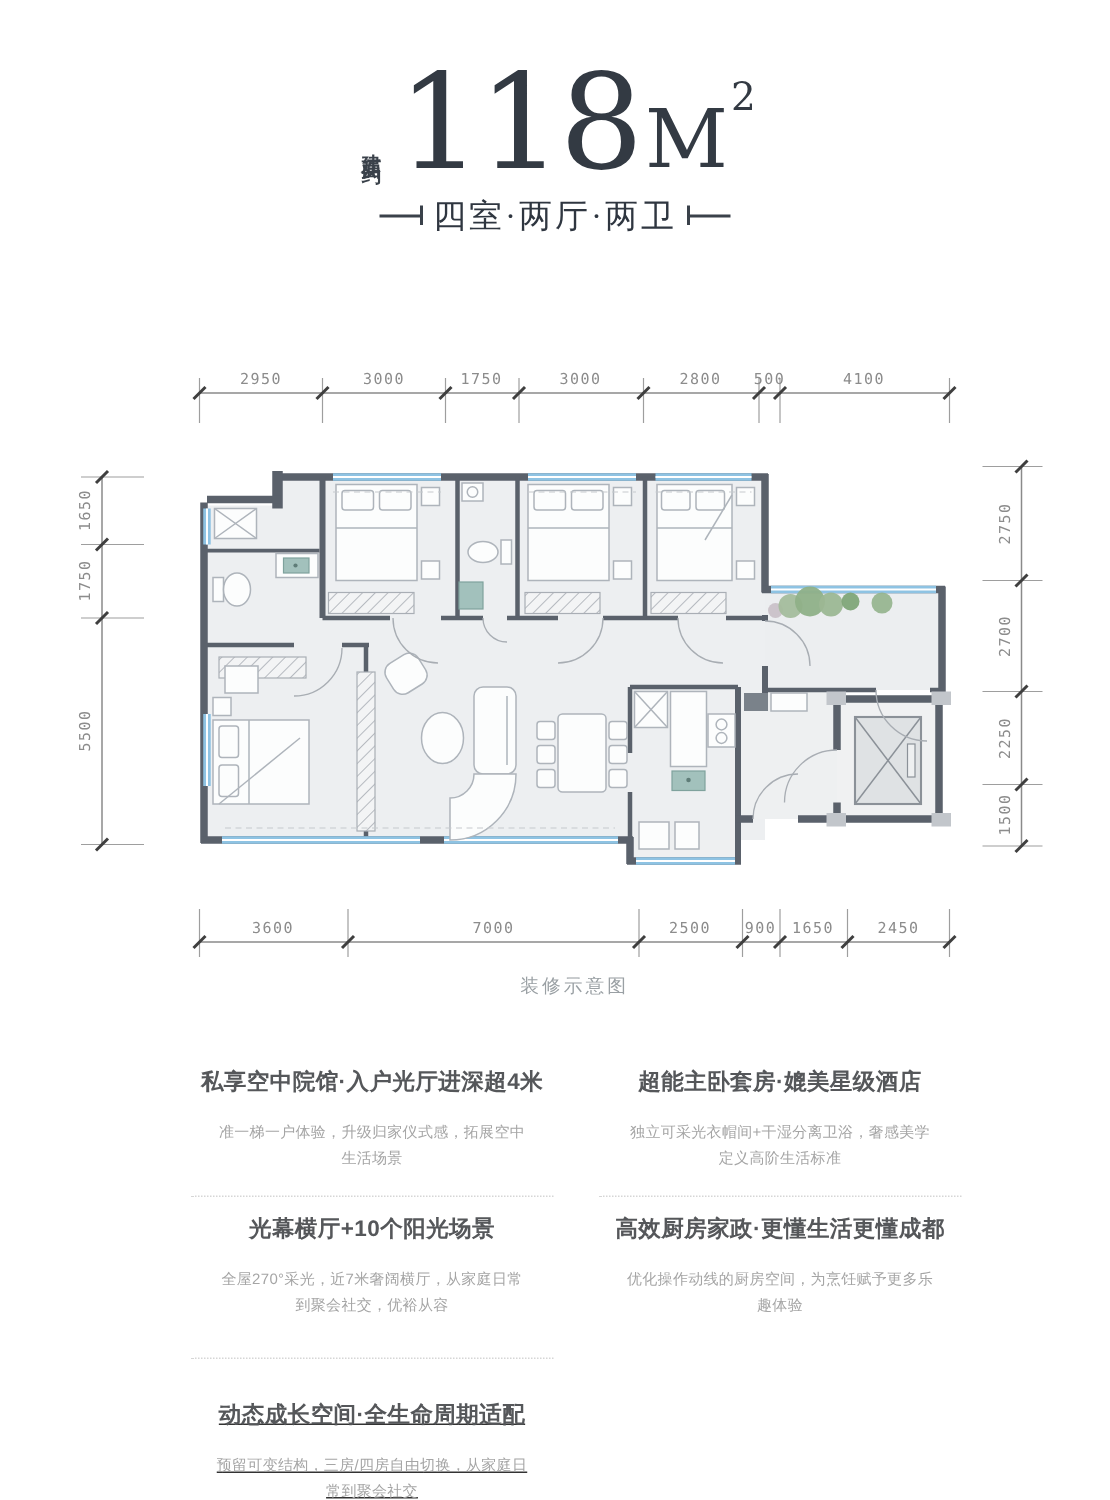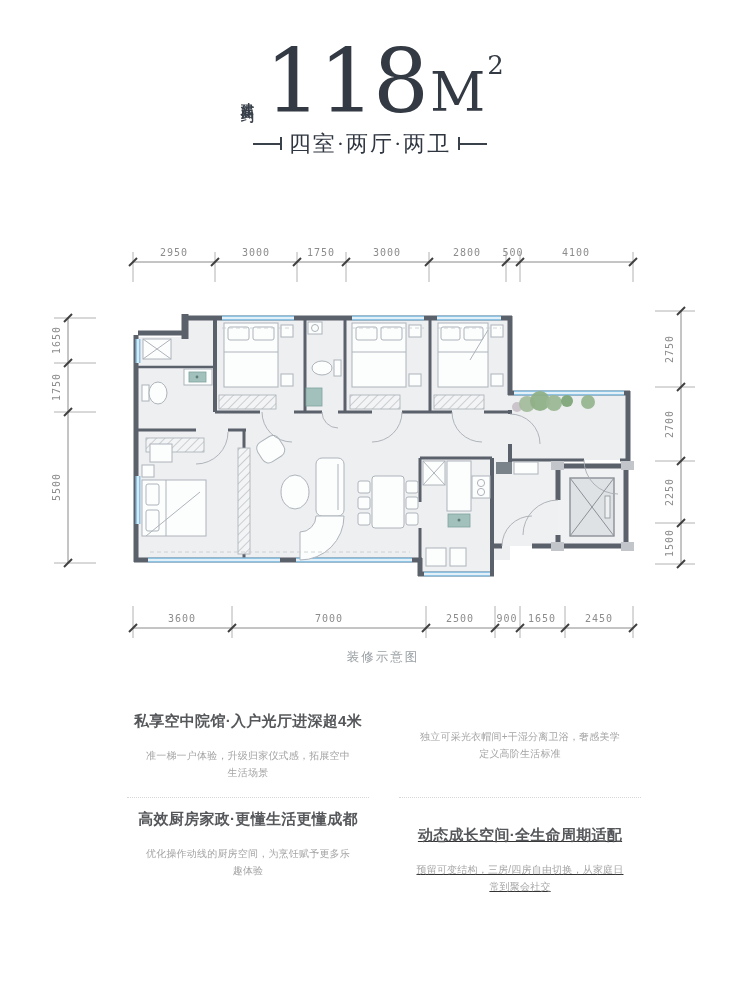--- a/index.html
+++ b/index.html
@@ -366,21 +366,26 @@
   </svg>
 
   <div class="plan-caption">装修示意图</div>
 
   <section class="features">
     <article class="feat divider">
       <h3 class="t">私享空中院馆·入户光厅进深超4米</h3>
       <p class="b">准一梯一户体验，升级归家仪式感，拓展空中生活场景</p>
     </article>
     <article class="feat divider">
+      <h3 class="t">超能主卧套房·媲美星级酒店</h3>
       <p class="b">独立可采光衣帽间+干湿分离卫浴，奢感美学定义高阶生活标准</p>
+    </article>
+    <article class="feat divider">
+      <h3 class="t">光幕横厅+10个阳光场景</h3>
+      <p class="b">全屋270°采光，近7米奢阔横厅，从家庭日常到聚会社交，优裕从容</p>
     </article>
     <article class="feat">
       <h3 class="t">高效厨房家政·更懂生活更懂成都</h3>
       <p class="b">优化操作动线的厨房空间，为烹饪赋予更多乐趣体验</p>
     </article>
     <article class="feat row3">
       <h3 class="t">动态成长空间·全生命周期适配</h3>
       <p class="b">预留可变结构，三房/四房自由切换，从家庭日常到聚会社交</p>
     </article>
   </section>

